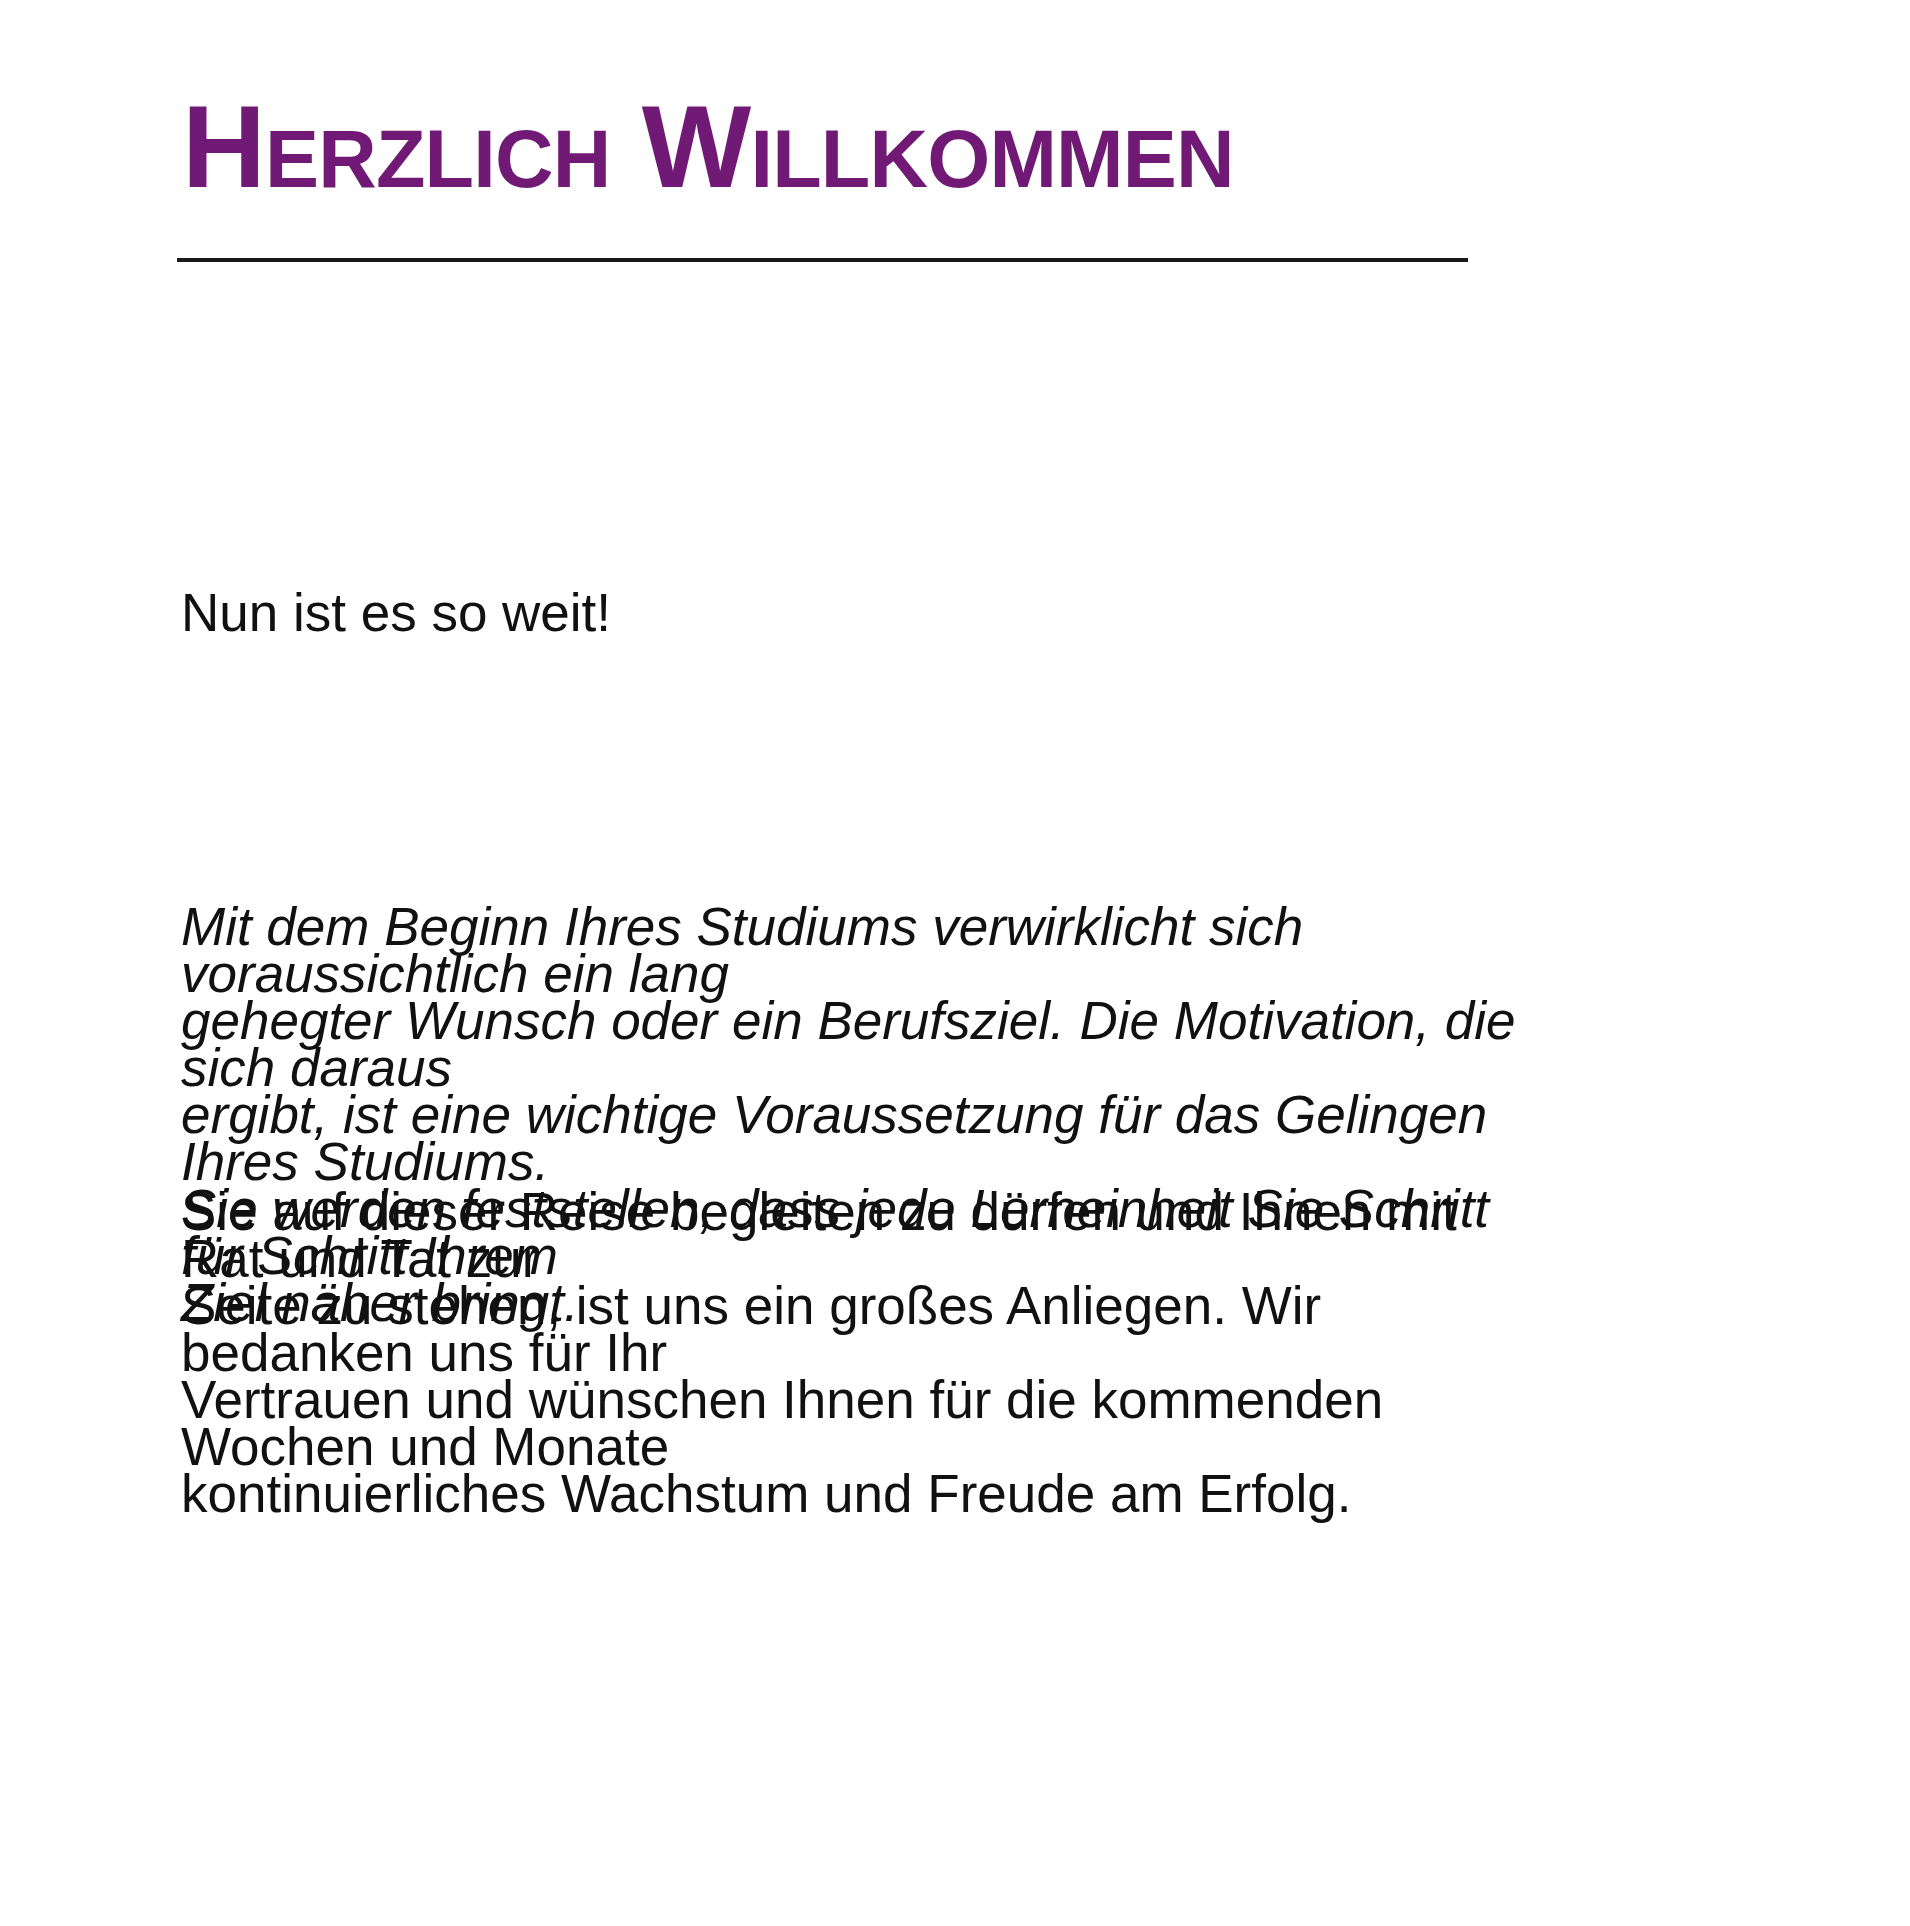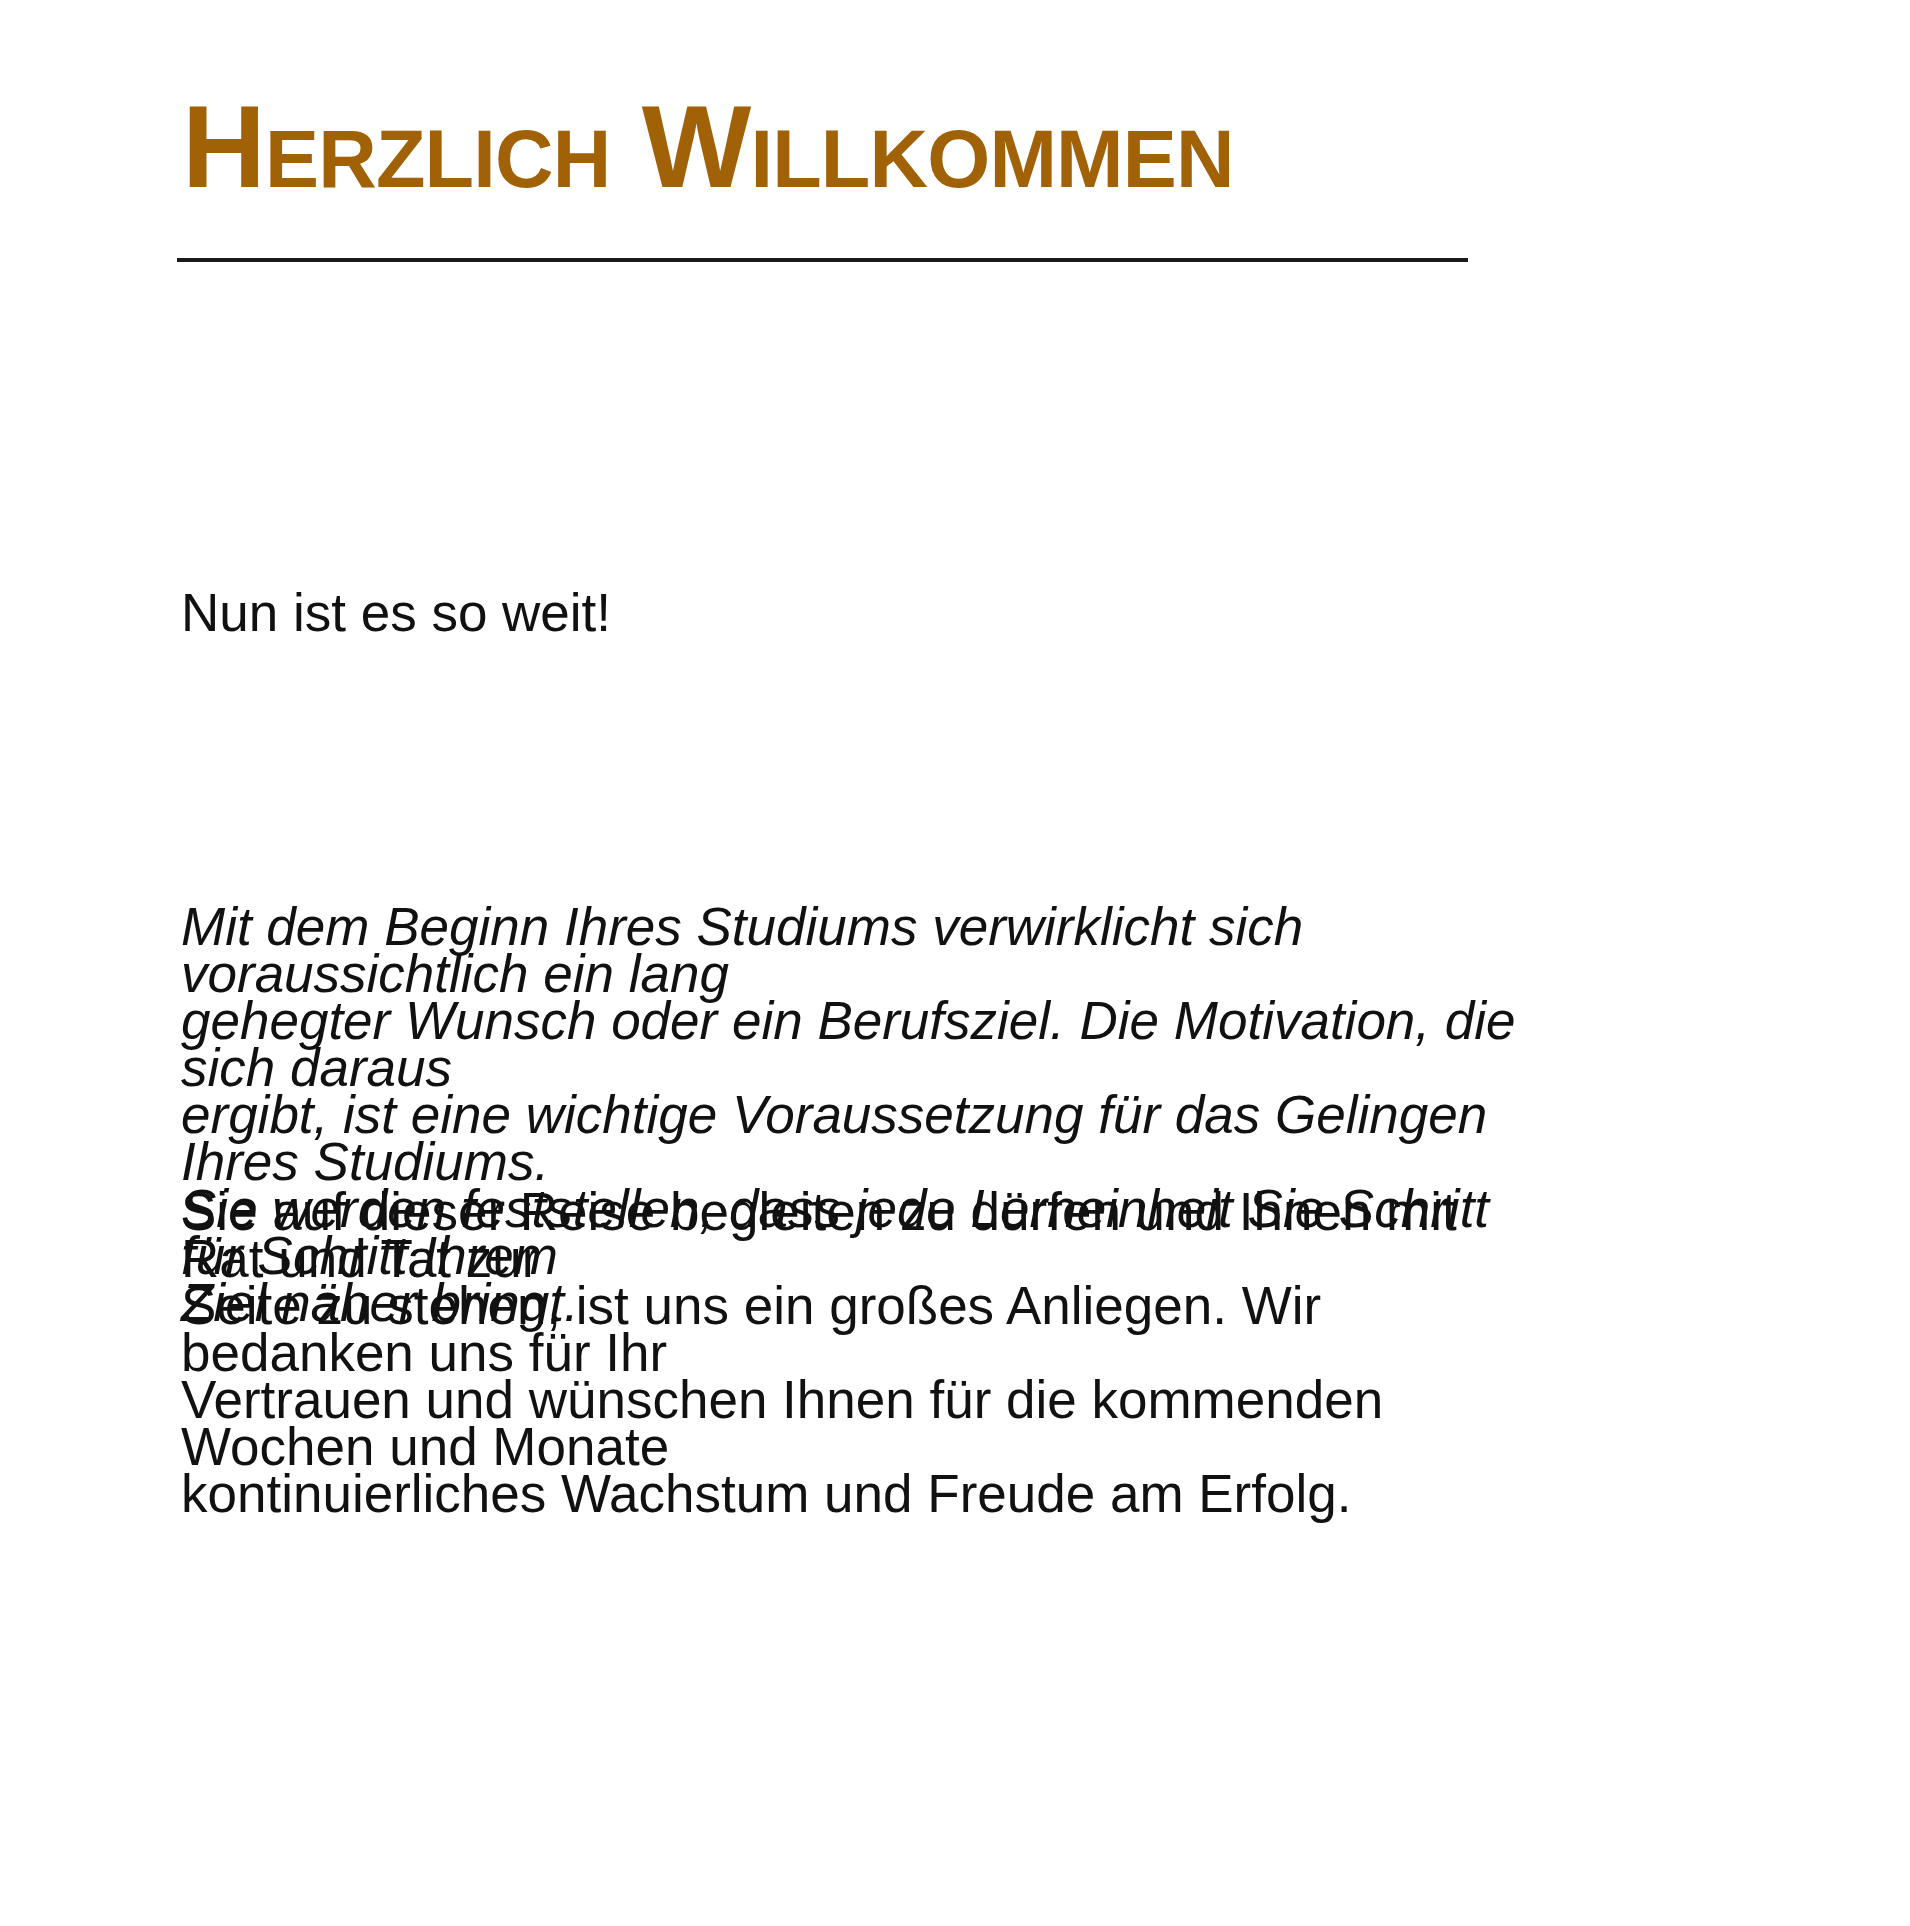--- a/index.html
+++ b/index.html
@@ -19,21 +19,21 @@
   .doc-title {
     position: absolute;
     left: 182px;
     top: 89px;
     margin: 0;
     font-size: 116px;
     line-height: 1;
     font-weight: bold;
     font-variant: small-caps;
     letter-spacing: -0.8px;
-    color: #a16207;
+    color: #701a75;
     white-space: nowrap;
   }
   .title-rule {
     position: absolute;
     left: 177px;
     top: 258px;
     width: 1291px;
     height: 3.5px;
     background: #1a1a1a;
   }

